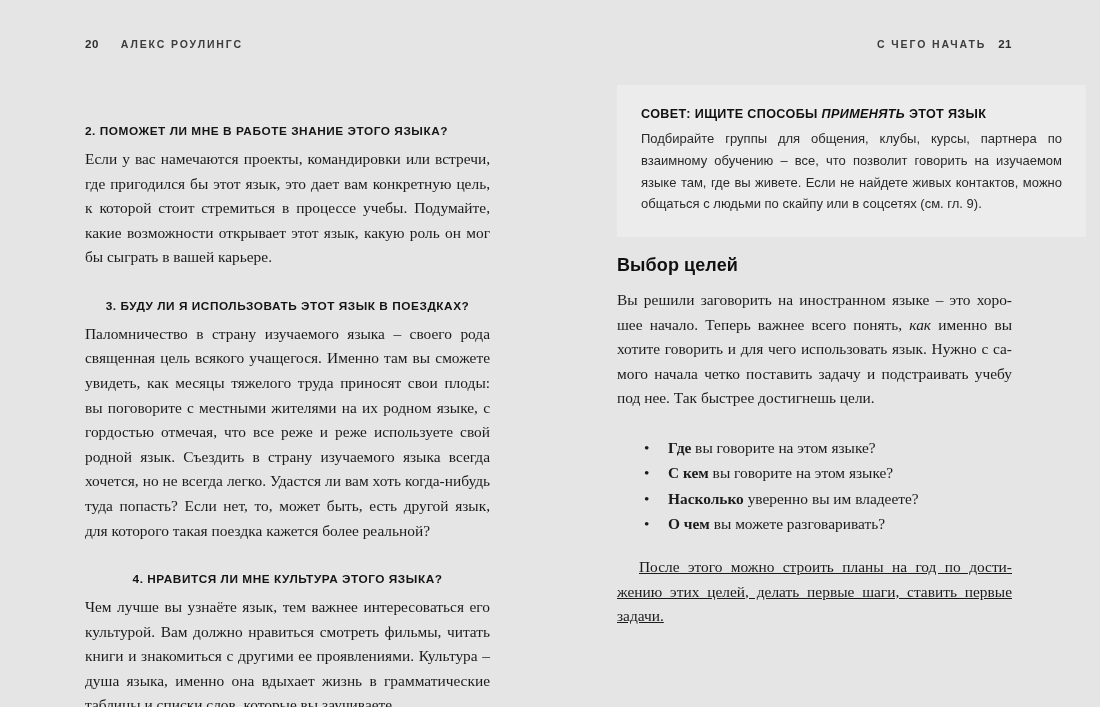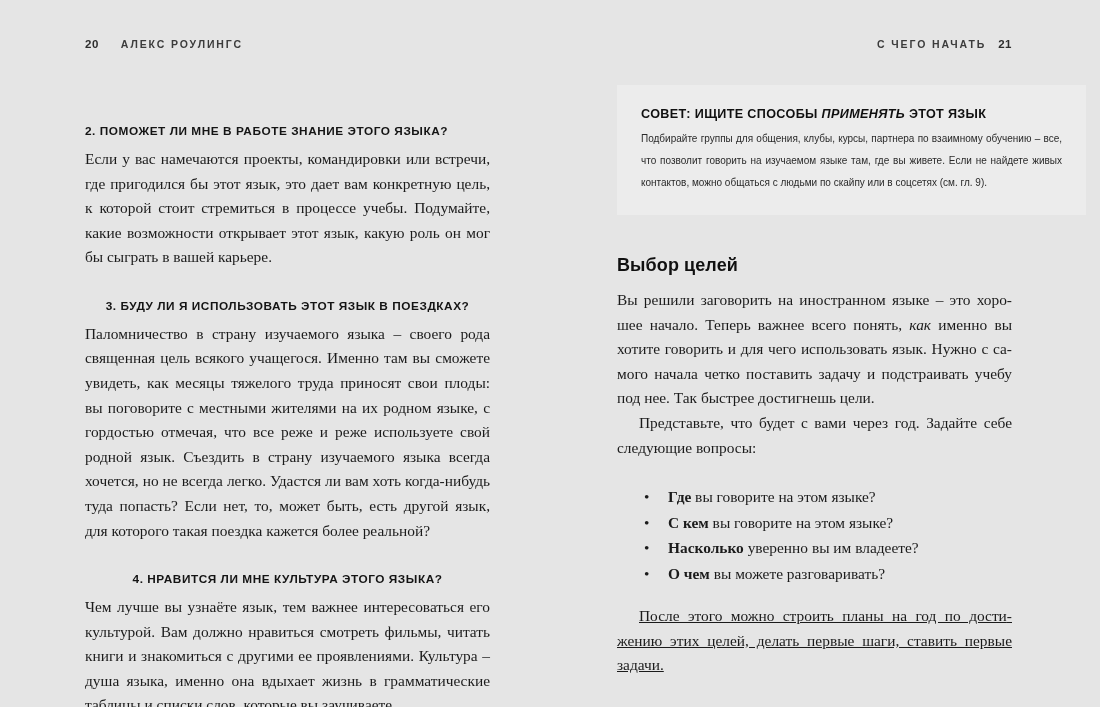--- a/index.html
+++ b/index.html
@@ -101,21 +101,21 @@
     color: #101010;
     margin: 0 0 6px 0;
     line-height: 1.3;
   }
   .tip-title em {
     font-style: italic;
     font-weight: 700;
   }
   .tip-body {
     font-family: "Liberation Sans", "DejaVu Sans", sans-serif;
-    font-size: 10px;
+    font-size: 13px;
     line-height: 21.6px;
     color: #2a2a2a;
     margin: 0;
     text-align: justify;
   }
 
   
   .sub-head {
     font-family: Liberation Sans, sans-serif;
     font-size: 18px;
@@ -184,21 +184,20 @@
     </p>
     <p class="tip-body">Подбирайте группы для общения, клубы, курсы, партне­ра по взаимному обучению – все, что позволит говорить на изучаемом языке там, где вы живете. Если не найдете живых контактов, можно общаться с людьми по скайпу или в соцсетях (см. гл. 9).</p>
   </aside>
 
   <div class="page right" style="top: 255px;">
 
     <h3 class="sub-head">Выбор целей</h3>
 
     <p class="body-p"><span>Вы решили заговорить на иностранном языке – это хоро­шее начало. Теперь важнее всего понять, </span><span class="it">как</span><span> именно вы хотите говорить и для чего использовать язык. Нужно с са­мого начала четко поставить задачу и подстраивать учебу под нее. Так быстрее достигнешь цели.</span></p>
 
-    <p class="body-p indent">Представьте, что будет с вами через год. Задайте себе следующие вопросы:</p>
 
     <ul class="bullet-list">
       <li>
         <span class="dot">•</span><b>Где</b><span> вы говорите на этом языке?</span>
       </li>
       <li>
         <span class="dot">•</span><b>С кем</b><span> вы говорите на этом языке?</span>
       </li>
       <li>
         <span class="dot">•</span><b>Насколько</b><span> уверенно вы им владеете?</span>

